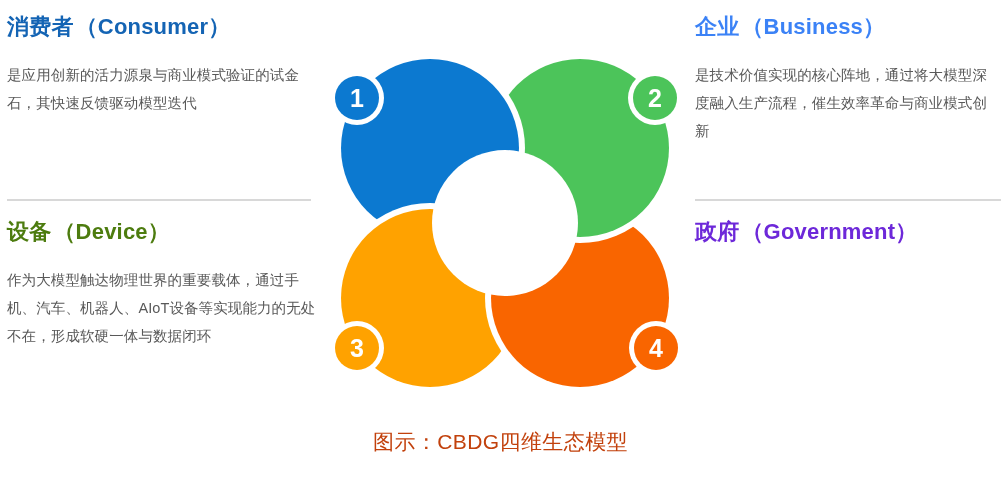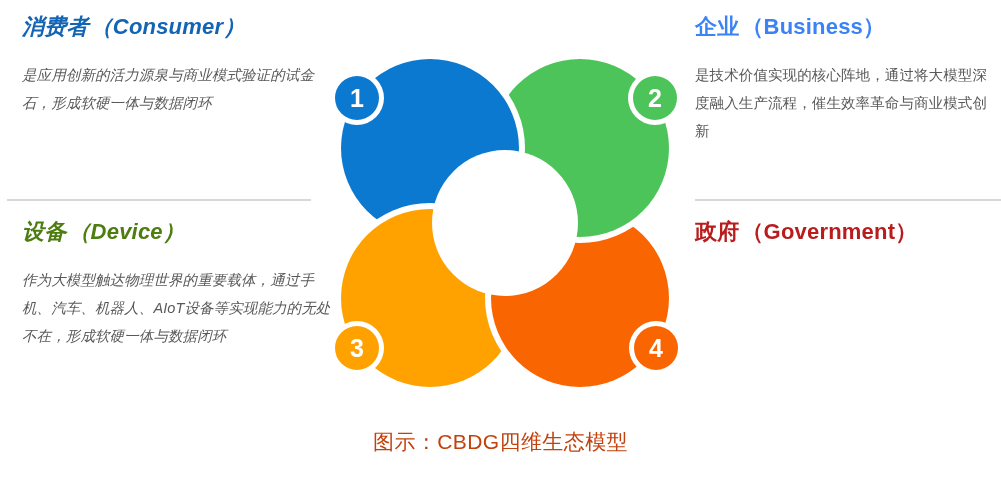--- a/index.html
+++ b/index.html
@@ -16,21 +16,21 @@
     height: 479px;
     background: #ffffff;
     overflow: hidden;
   }
 
   
   .quad {
     position: absolute;
     width: 318px;
   }
-  .quad-left  { left: 22px; font-style: italic; }
+  .quad-left  { left: 7px; }
   .quad-right { left: 695px; width: 306px; }
 
   .quad-tl { top: 14px; }
   .quad-tr { top: 14px; }
   .quad-bl { top: 219px; }
   .quad-br { top: 219px; }
 
   .quad-title {
     font-size: 22px;
     font-weight: bold;
@@ -45,21 +45,21 @@
     font-size: 14.5px;
     line-height: 1.95;
     color: #595959;
     margin: 0;
     letter-spacing: 0.1px;
   }
 
   .c-consumer   { color: #1464b4; }
   .c-business   { color: #3b82f6; }
   .c-device     { color: #4d7c0f; }
-  .c-government { color: #b91c1c; }
+  .c-government { color: #6d28d9; }
 
   
   .divider {
     position: absolute;
     height: 2px;
     background: #d8d8d8;
     top: 199px;
   }
   .divider-left  { left: 7px;   width: 304px; }
   .divider-right { left: 695px; width: 306px; }
@@ -93,21 +93,21 @@
     letter-spacing: 0.4px;
   }
 </style>
 </head>
 <body>
 
 <div id="page">
 
   <div class="quad quad-left quad-tl">
     <div class="quad-title c-consumer"><span>消费者</span><span class="en">（Consumer）</span></div>
-    <p class="quad-desc">是应用创新的活力源泉与商业模式验证的试金石，形成软硬一体与数据闭环</p>
+    <p class="quad-desc">是应用创新的活力源泉与商业模式验证的试金石，其快速反馈驱动模型迭代</p>
   </div>
 
   <div class="quad quad-right quad-tr">
     <div class="quad-title c-business"><span>企业</span><span class="en">（Business）</span></div>
     <p class="quad-desc">是技术价值实现的核心阵地，通过将大模型深度融入生产流程，催生效率革命与商业模式创新</p>
   </div>
 
   <div class="divider divider-left"></div>
   <div class="divider divider-right"></div>
 

